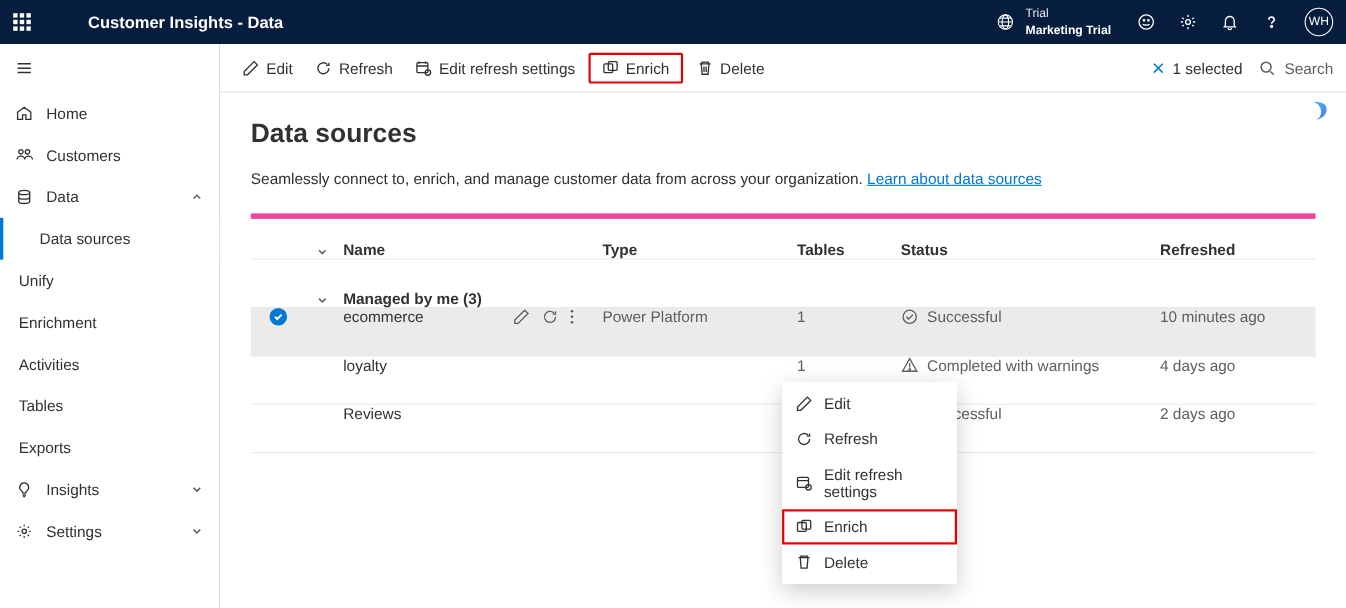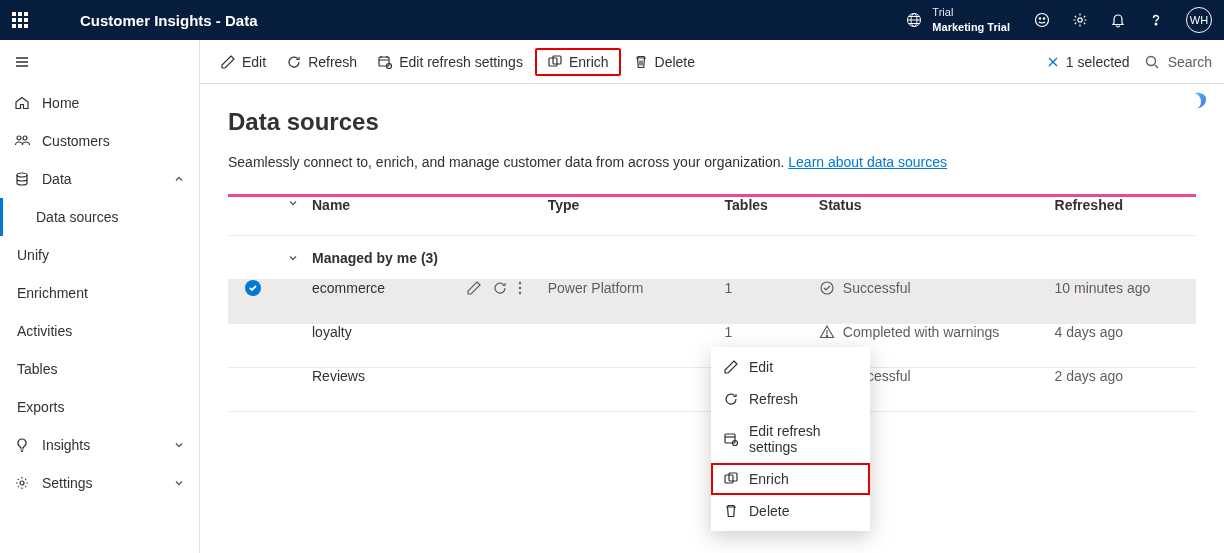--- a/index.html
+++ b/index.html
@@ -39,29 +39,29 @@
 .copilot { position:absolute; right: 14px; top: 50px; cursor:pointer; }
 
 
 .content { padding: 24px 28px; flex:1; overflow:auto; }
 h1.page-title { font-size: 24px; font-weight: 600; margin-bottom: 18px; }
 .desc { font-size: 14px; color: #323130; margin-bottom: 24px; }
 .desc a { color: #0078d4; text-decoration: underline; cursor:pointer; }
 
 
 .tbl { width: 100%; }
-.thead { display:flex; align-items:flex-start; height: 42px; border-top: 3px solid #ec4899; border-bottom: 1px solid #edebe9; font-weight:600; font-size:14px; }
+.thead { display:flex; align-items:flex-end; height: 42px; border-top: 5px solid #ec4899; border-bottom: 1px solid #edebe9; font-weight:600; font-size:14px; }
 .col-chk { width: 50px; display:flex; justify-content:center; }
 .col-chev { width: 30px; display:flex; justify-content:center; }
 .col-name { flex: 2; padding-left: 4px; display:flex; align-items:center; }
 .col-type { flex: 1.5; }
 .col-tables { flex: 0.8; }
 .col-status { flex: 2; display:flex; align-items:center; gap:8px; }
 .col-refreshed { flex: 1.2; }
-.group-row { display:flex; align-items:center; height: 44px; font-weight:600; border-bottom: 1px solid #edebe9; }
+.group-row { display:flex; align-items:flex-end; height: 44px; font-weight:600; border-bottom: 1px solid #edebe9; }
 .group-row .col-chev { cursor:pointer; }
 .data-row { display:flex; align-items:flex-start; height: 44px; border-bottom: 1px solid #edebe9; }
 .data-row.selected { background: #edebe9; }
 .checkmark { width:16px; height:16px; border-radius:50%; background:#0078d4; display:flex; align-items:center; justify-content:center; }
 .row-actions { display:flex; gap:10px; margin-left:auto; padding-right: 26px; }
 .row-action { color:#605e5c; cursor:pointer; }
 .muted { color:#605e5c; }
 .status-icon { color:#605e5c; }
 
 

